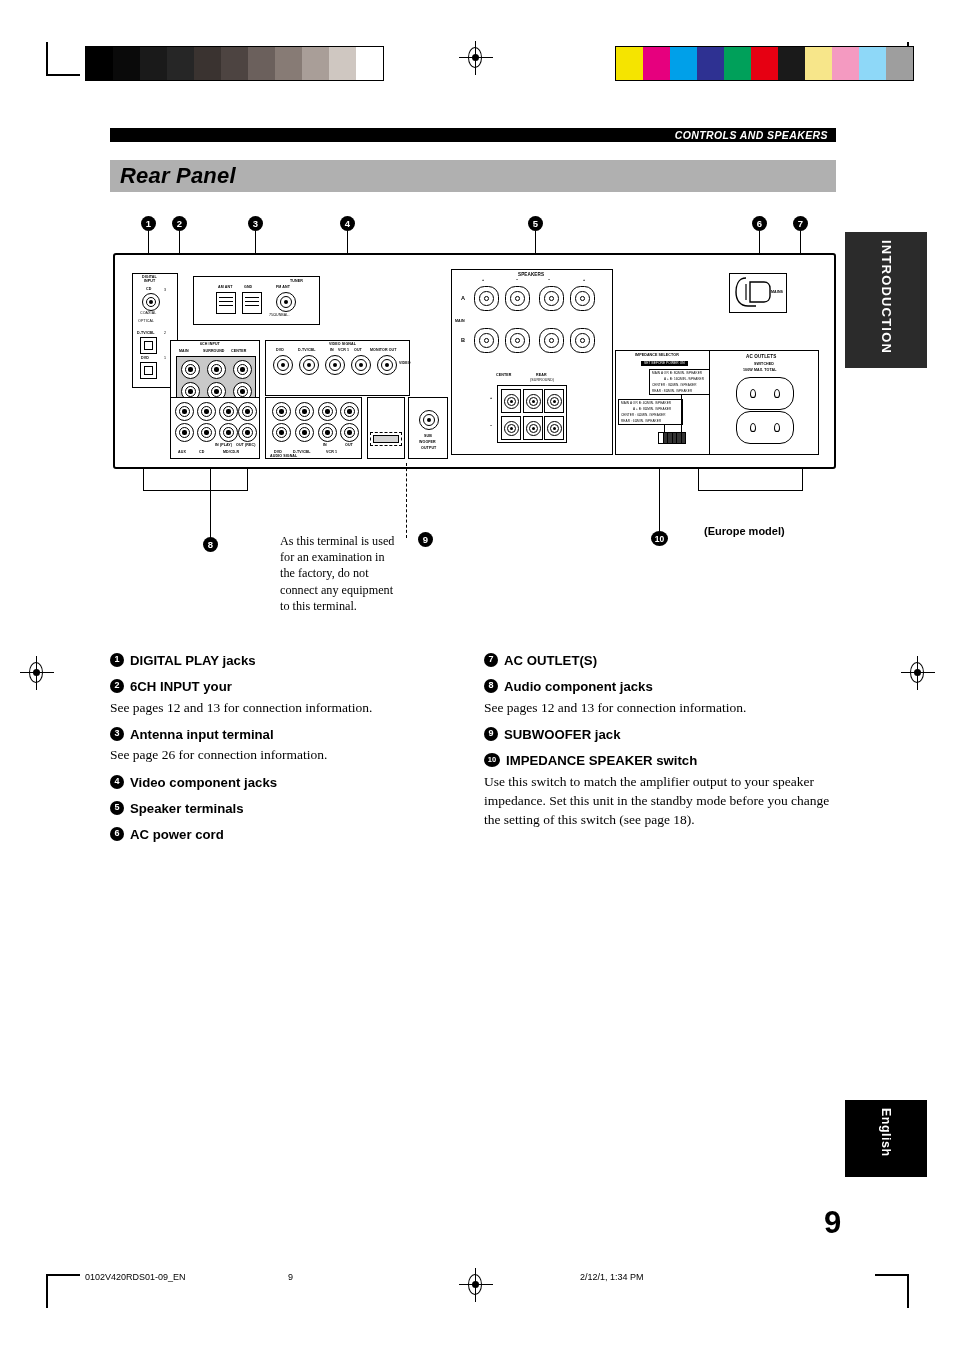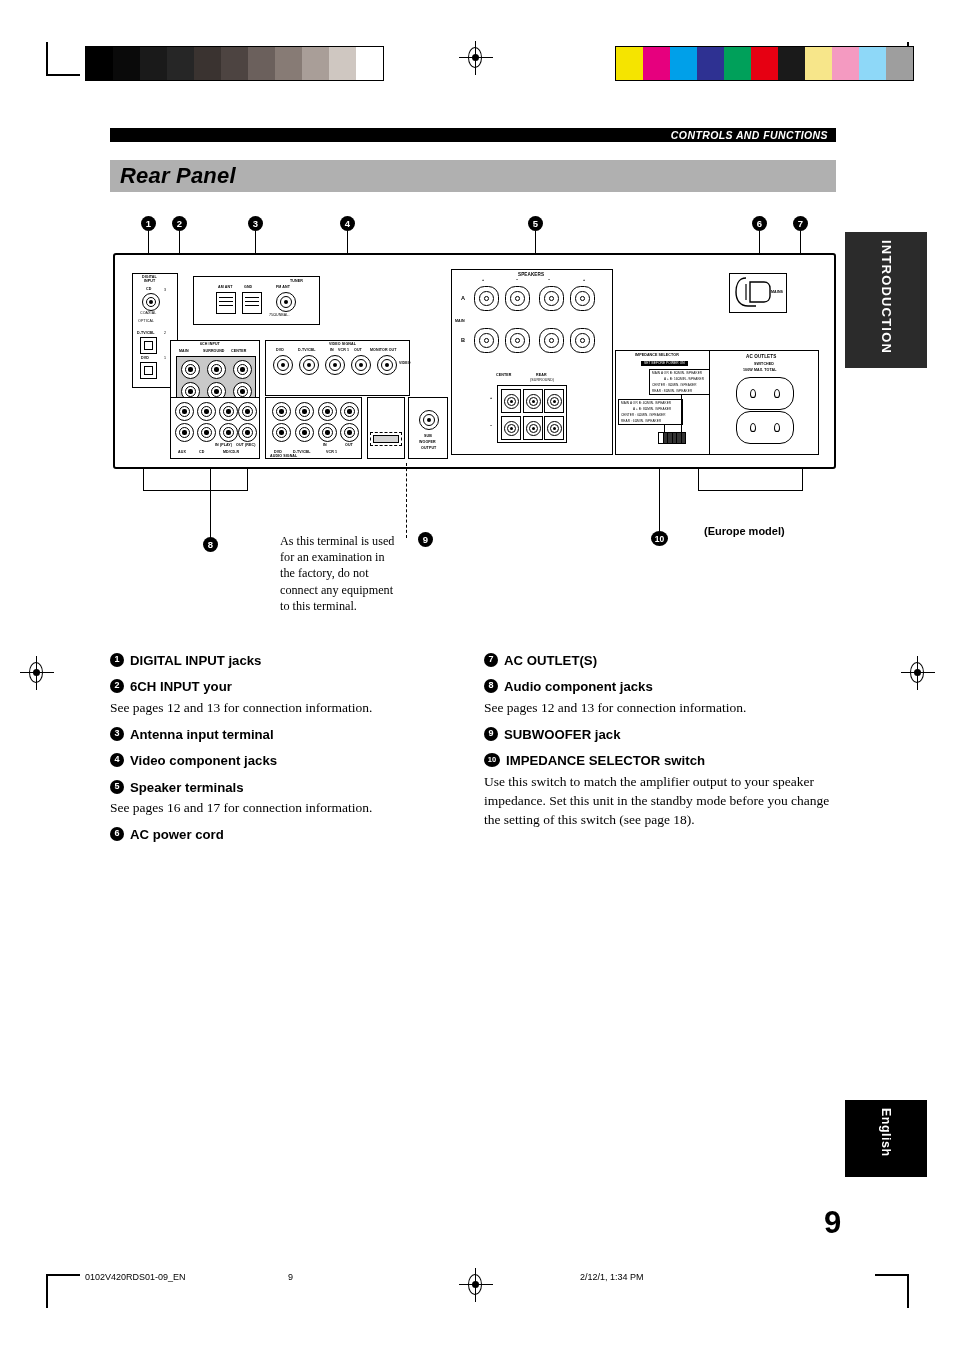--- a/index.html
+++ b/index.html
@@ -150,21 +150,21 @@
     <i style="background: rgb(0, 160, 90);"></i>
     <i style="background: rgb(230, 0, 18);"></i>
     <i style="background: rgb(26, 26, 26);"></i>
     <i style="background: rgb(247, 230, 138);"></i>
     <i style="background: rgb(244, 154, 193);"></i>
     <i style="background: rgb(142, 216, 248);"></i>
     <i style="background: rgb(158, 158, 158);"></i>
   </div>
 
 <div class="blackbar" style="left:110px;top:128px;width:726px;height:14px;">
-  <span>CONTROLS AND FUNCTIONS</span>
+  <span>CONTROLS AND SPEAKERS</span>
 </div>
 <div class="graybar" style="left:110px;top:160px;width:726px;height:32px;">
   <h1>Rear Panel</h1>
 </div>
 
 <div class="sidetab" style="left:845px;top:232px;width:82px;height:136px;">
   <span>INTRODUCTION</span>
 </div>
 <div class="sidetab black" style="left:845px;top:1100px;width:82px;height:77px;">
   <span>English</span>
@@ -411,48 +411,48 @@
 <div class="leader" style="left:659px;top:469px;height:65px;"></div>
 <div class="cnum dia wide" style="left:651px;top:531px;">10</div>
 
 <div class="note" style="left:280px;top:533px;width:122px;">As this terminal is used for an examination in the factory, do not connect any equipment to this terminal.</div>
 <div class="cap" style="left:704px;top:525px;">(Europe model)</div>
 
 <div class="legend" id="legend-left" style="left:110px;top:652px;width:310px;">
     <div class="lg-item">
       <div class="lg-head">
         <span class="cnum">1</span>
-        <span>DIGITAL INPUT jacks</span>
+        <span>DIGITAL PLAY jacks</span>
       </div>
     </div>
     <div class="lg-item">
       <div class="lg-head">
         <span class="cnum">2</span>
         <span>6CH INPUT your</span>
       </div>
       <div class="lg-body">See pages 12 and 13 for connection information.</div>
     </div>
     <div class="lg-item">
       <div class="lg-head">
         <span class="cnum">3</span>
         <span>Antenna input terminal</span>
       </div>
+      <div class="lg-body">See page 26 for connection information.</div>
     </div>
     <div class="lg-item">
       <div class="lg-head">
         <span class="cnum">4</span>
         <span>Video component jacks</span>
       </div>
     </div>
     <div class="lg-item">
       <div class="lg-head">
         <span class="cnum">5</span>
         <span>Speaker terminals</span>
       </div>
-      <div class="lg-body">See pages 16 and 17 for connection information.</div>
     </div>
     <div class="lg-item">
       <div class="lg-head">
         <span class="cnum">6</span>
         <span>AC power cord</span>
       </div>
     </div>
   </div>
 <div class="legend" id="legend-right" style="left:484px;top:652px;width:352px;">
     <div class="lg-item">
@@ -470,21 +470,21 @@
     </div>
     <div class="lg-item">
       <div class="lg-head">
         <span class="cnum">9</span>
         <span>SUBWOOFER jack</span>
       </div>
     </div>
     <div class="lg-item">
       <div class="lg-head">
         <span class="cnum ten">10</span>
-        <span>IMPEDANCE SELECTOR switch</span>
+        <span>IMPEDANCE SPEAKER switch</span>
       </div>
       <div class="lg-body">Use this switch to match the amplifier output to your speaker impedance. Set this unit in the standby mode before you change the setting of this switch (see page 18).</div>
     </div>
   </div>
 
 <div class="crop-line" style="left:60px;top:1270px;width:0;height:0;"></div>
 <div class="ftr" style="left:85px;top:1272px;">0102V420RDS01-09_EN</div>
 <div class="ftr" style="left:288px;top:1272px;">9</div>
 <div class="ftr" style="left:580px;top:1272px;">2/12/1, 1:34 PM</div>
 

